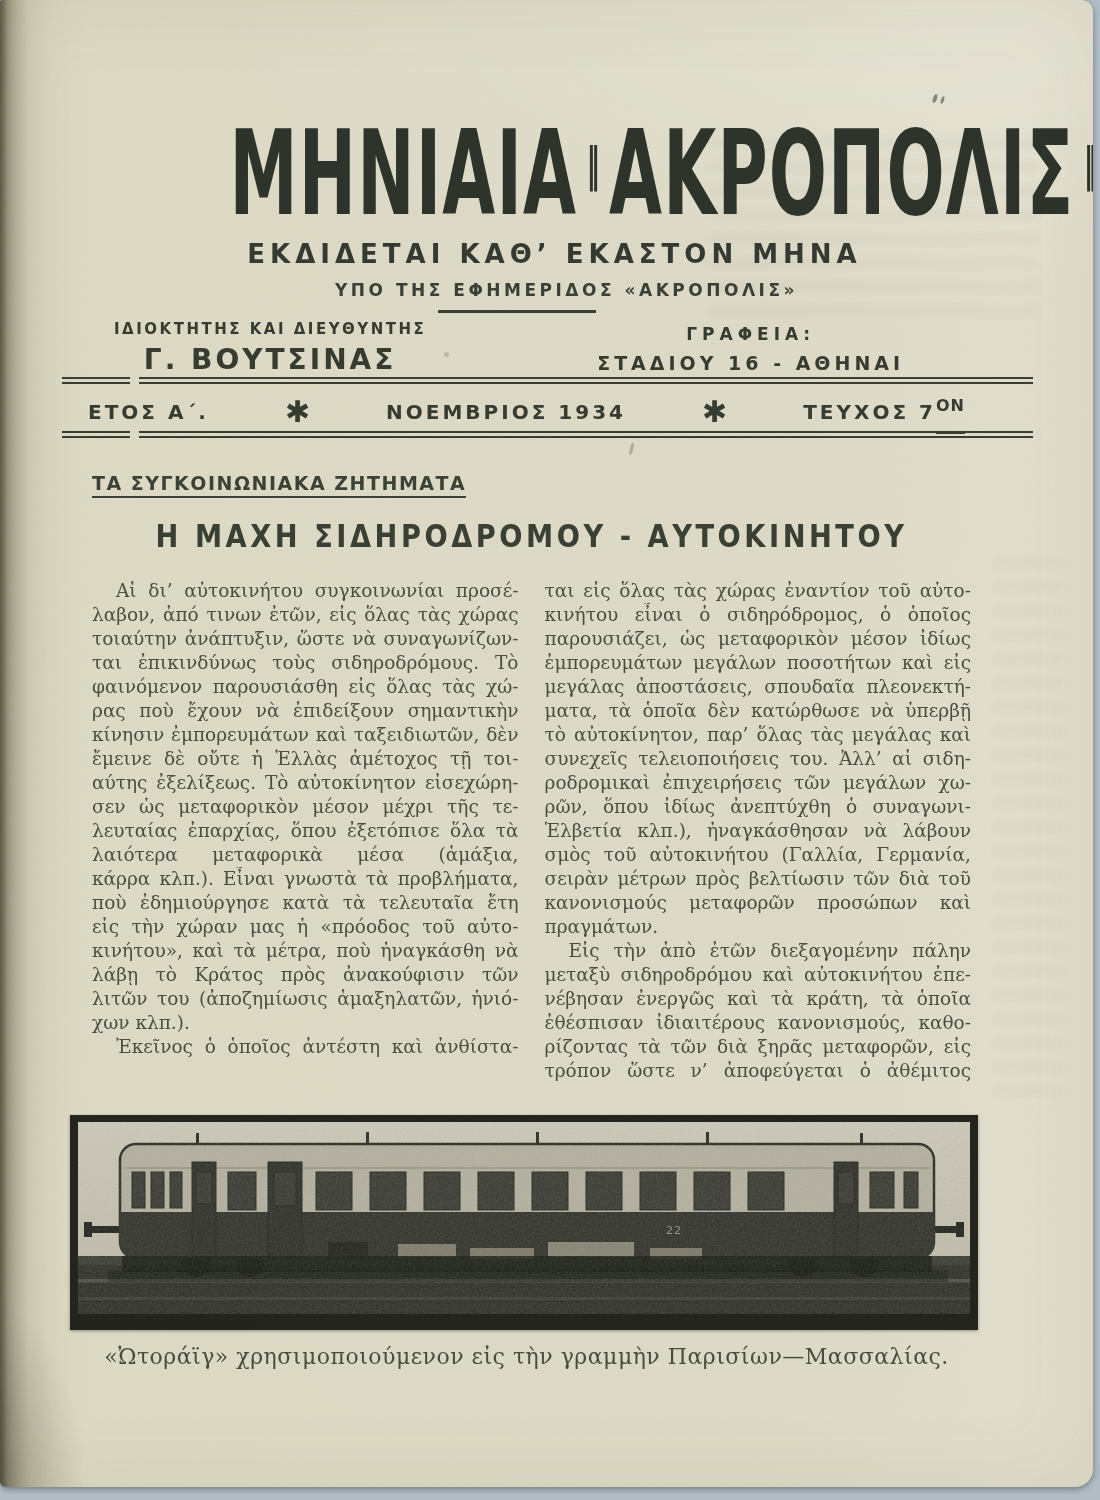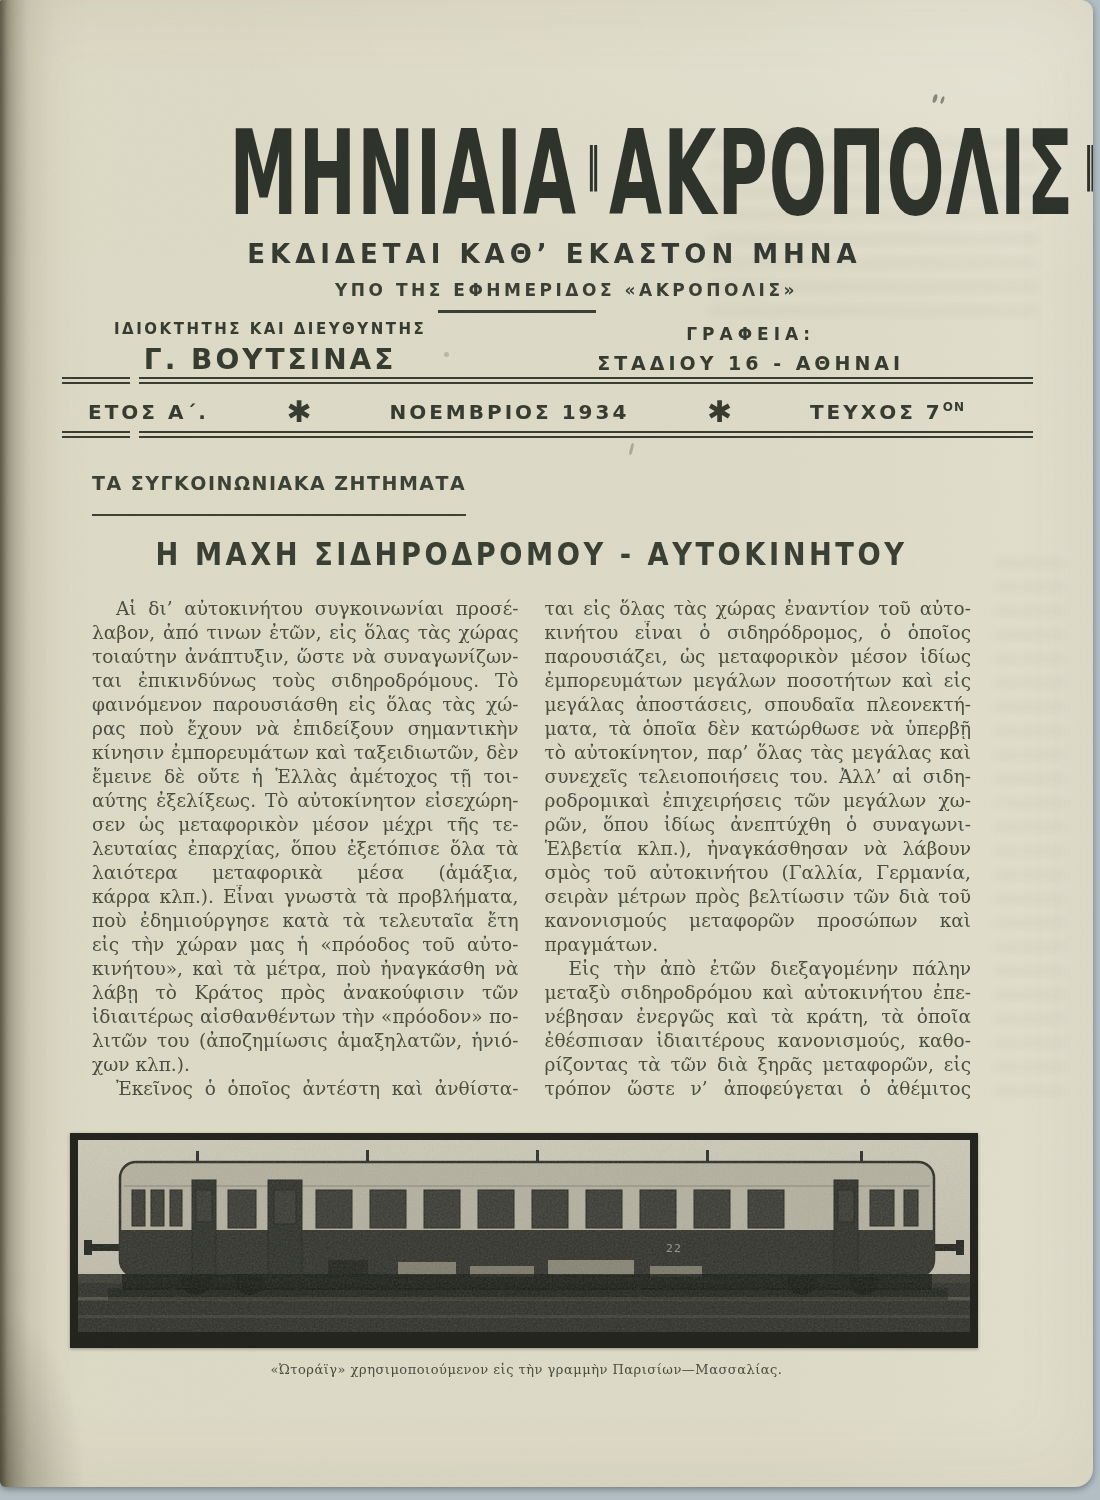--- a/index.html
+++ b/index.html
@@ -84,28 +84,28 @@
   .drule { display: flex; gap: 9px; margin: 0 60px 0 62px; }
   .drule .seg { border-top: 2px solid #383d32; border-bottom: 2px solid #383d32; height: 7px; box-sizing: border-box; }
   .drule .seg1 { width: 68px; }
   .drule .seg2 { flex: 1; }
   .issue-row {
     display: flex; justify-content: space-between; align-items: baseline;
     margin: 7px 128px 5px 88px;
     font-size: 20px; font-weight: bold; letter-spacing: 3px; color: #363b30; gap: 11px;
   }
   .star { font-size: 30px; letter-spacing: 0; transform: translateY(3px); }
-  .ord { font-size: 12px; letter-spacing: 1px; vertical-align: 8px; border-bottom: 2px solid #363b30; padding-bottom: 17px; }
+  .ord { font-size: 16px; letter-spacing: 1px; vertical-align: 8px; border-bottom: 2px solid #363b30; padding-bottom: 17px; }
 
   
   .article { margin: 0 122px 0 92px; }
   .kicker-wrap { margin-top: 34px; }
   .kicker {
     display: inline-block; font-size: 19px; font-weight: bold; letter-spacing: 1.5px;
-    color: #3c4136; border-bottom: 2.5px solid #3c4136; padding-bottom: 20px;
+    color: #3c4136; border-bottom: 2.5px solid #3c4136; padding-bottom: 2px;
   }
   .headline {
     margin: 20px 0 0; text-align: center;
     font-size: 31px; font-weight: bold; letter-spacing: 4px;
     color: #3a3f33; transform: scaleX(0.88); transform-origin: 50% 50%; white-space: nowrap;
   }
   .cols { display: flex; gap: 26px; margin-top: 25px; color: #4a4e41; }
   .col { flex: 1; font-family: "DejaVu Serif", serif; font-size: 18.5px; line-height: 24px; }
   .bline { text-align: justify; text-align-last: justify; height: 24px; overflow: hidden; }
   .bline.ind { text-indent: 24px; }
@@ -113,21 +113,21 @@
 
   
   .photo {
     margin: 32px 0 0 70px; width: 908px; box-sizing: border-box;
     background: #22241d; padding: 7px 8px 16px 8px;
     box-shadow: 0 1px 3px rgba(40,40,30,0.4);
   }
   .photo svg { display: block; width: 892px; height: 192px; }
   .caption {
     margin: 14px 110px 0 70px; text-align: center;
-    font-family: "DejaVu Serif", serif; font-size: 13px; color: #474c3f;
+    font-family: "DejaVu Serif", serif; font-size: 22px; color: #474c3f;
     letter-spacing: 0.5px;
   }
 
   .noise-overlay { position: absolute; inset: 0; width: 100%; height: 100%; opacity: 0.20; pointer-events: none; }
 </style>
 </head>
 <body>
 
 <div class="page">
 
@@ -186,21 +186,20 @@
           <div class="bline">ἔμεινε δὲ οὔτε ἡ Ἑλλὰς ἀμέτοχος τῇ τοι-</div>
           <div class="bline">αύτης ἐξελίξεως. Τὸ αὐτοκίνητον εἰσεχώρη-</div>
           <div class="bline">σεν ὡς μεταφορικὸν μέσον μέχρι τῆς τε-</div>
           <div class="bline">λευταίας ἐπαρχίας, ὅπου ἐξετόπισε ὅλα τὰ πα-</div>
           <div class="bline">λαιότερα μεταφορικὰ μέσα (ἁμάξια, σοῦστες,</div>
           <div class="bline">κάρρα κλπ.). Εἶναι γνωστὰ τὰ προβλήματα,</div>
           <div class="bline">ποὺ ἐδημιούργησε κατὰ τὰ τελευταῖα ἔτη</div>
           <div class="bline">εἰς τὴν χώραν μας ἡ «πρόοδος τοῦ αὐτο-</div>
           <div class="bline">κινήτου», καὶ τὰ μέτρα, ποὺ ἠναγκάσθη νὰ</div>
           <div class="bline">λάβῃ τὸ Κράτος πρὸς ἀνακούφισιν τῶν</div>
-          <div class="bline">ἰδιαιτέρως αἰσθανθέντων τὴν «πρόοδον» πο-</div>
           <div class="bline">λιτῶν του (ἀποζημίωσις ἁμαξηλατῶν, ἡνιό-</div>
           <div class="bline nj">χων κλπ.).</div>
           <div class="bline ind">Ἐκεῖνος ὁ ὁποῖος ἀντέστη καὶ ἀνθίστα-</div>
         </div>
       <div class="col">
           <div class="bline">ται εἰς ὅλας τὰς χώρας ἐναντίον τοῦ αὐτο-</div>
           <div class="bline">κινήτου εἶναι ὁ σιδηρόδρομος, ὁ ὁποῖος</div>
           <div class="bline">παρουσιάζει, ὡς μεταφορικὸν μέσον ἰδίως</div>
           <div class="bline">ἐμπορευμάτων μεγάλων ποσοτήτων καὶ εἰς</div>
           <div class="bline">μεγάλας ἀποστάσεις, σπουδαῖα πλεονεκτή-</div>

